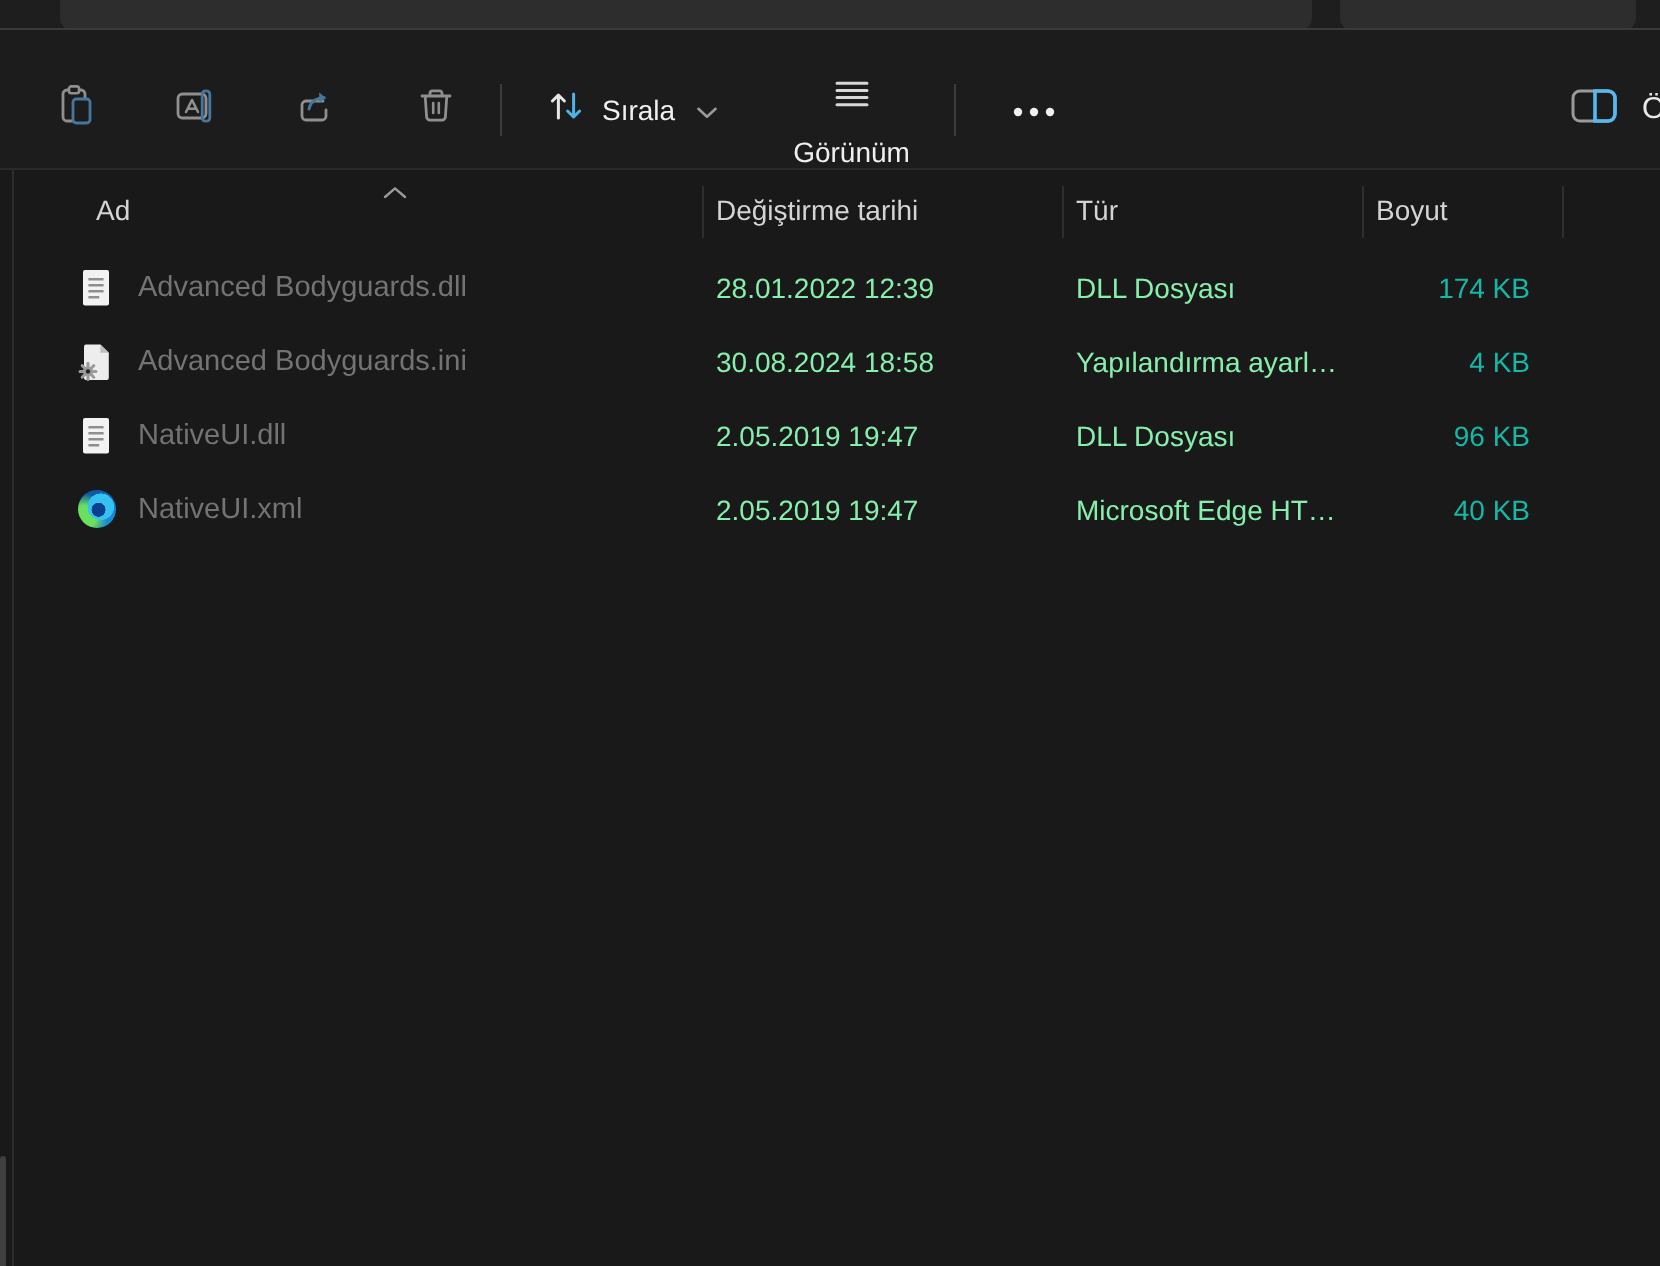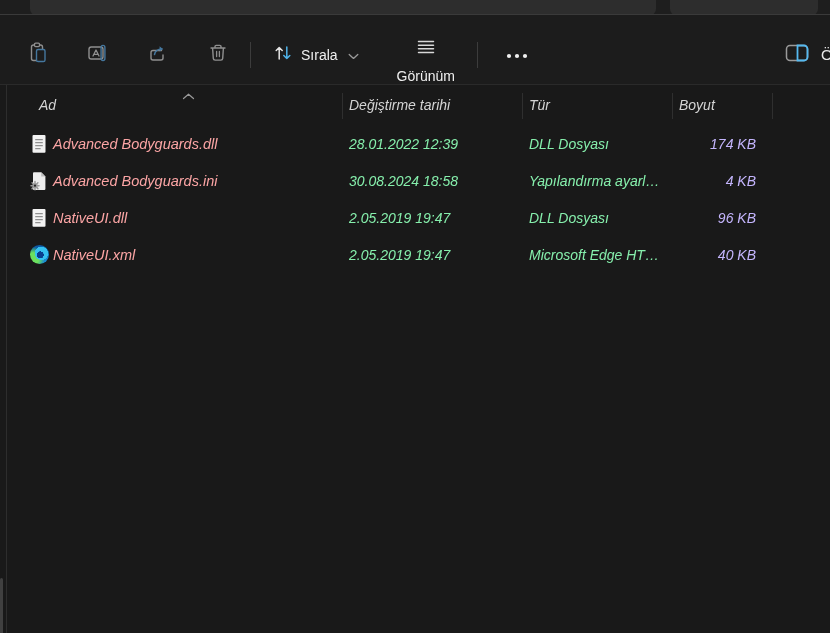--- a/index.html
+++ b/index.html
@@ -31,37 +31,37 @@
   .spacer { flex:1 1 auto; }
   .clipped-label { display:block; width:9px; overflow:hidden; white-space:nowrap;
     font-size:15px; color:#e8e8e8; margin-left:4px; }
 
   
   .content { position:relative; height:551px; background:#191919; }
   .left-sliver { position:absolute; left:0; top:0; bottom:0; width:7px;
     border-right:1px solid #2d2d2d; }
   .sliver-scroll { position:absolute; left:0; bottom:0; width:3px; height:58px;
     background:#404040; border-radius:2px; }
-  .file-area { margin-left:7px; position:relative;font-style:italic; }
+  .file-area { margin-left:16px; position:relative; }
 
   .header-row { position:relative; height:40px; display:grid;
     grid-template-columns:335px 180px 150px 100px; align-items:center;
     color:#d4d4d4; font-size:14px; }
   .hdr-cell { height:100%; display:flex; align-items:center; padding-left:7px; }
   .hdr-cell.first { padding-left:32px; }
   .hdr-divider { position:absolute; top:8px; width:1px; height:26px; background:#2f2f2f; }
   .sort-caret { position:absolute; left:175px; top:2px; }
 
   .row { height:37px; display:grid; grid-template-columns:335px 180px 150px 100px;
     align-items:center; font-size:14px; }
-  .c-name { display:flex; align-items:center; padding-left:22px; gap:4px;
-    color:#fca5a5; font-size:14.5px; overflow:hidden; white-space:nowrap; }
+  .c-name { display:flex; align-items:center; padding-left:22px; gap:11px;
+    color:#737373; font-size:14.5px; overflow:hidden; white-space:nowrap; }
   .fi { width:20px; height:20px; display:flex; align-items:center; justify-content:center; flex:0 0 auto; }
   .c-date,.c-type { padding-left:7px; color:#86efac; overflow:hidden; white-space:nowrap; }
-  .c-size { text-align:right; padding-right:16px; color:#c4b5fd; }
+  .c-size { text-align:right; padding-right:16px; color:#14b8a6; }
 
   .edge-ball { width:19px; height:19px; border-radius:50%;
     background:
       radial-gradient(circle at 54% 52%, #0a3f8f 0 24%, rgba(10,63,143,0) 25%),
       radial-gradient(circle at 60% 44%, #35c1f1 0 42%, rgba(53,193,241,0) 43%),
       radial-gradient(circle at 16% 72%, #6be05f 0 28%, rgba(107,224,95,0) 56%),
       linear-gradient(315deg, #1b9de4, #0c59a4 75%);
   }
 </style>
 </head>

